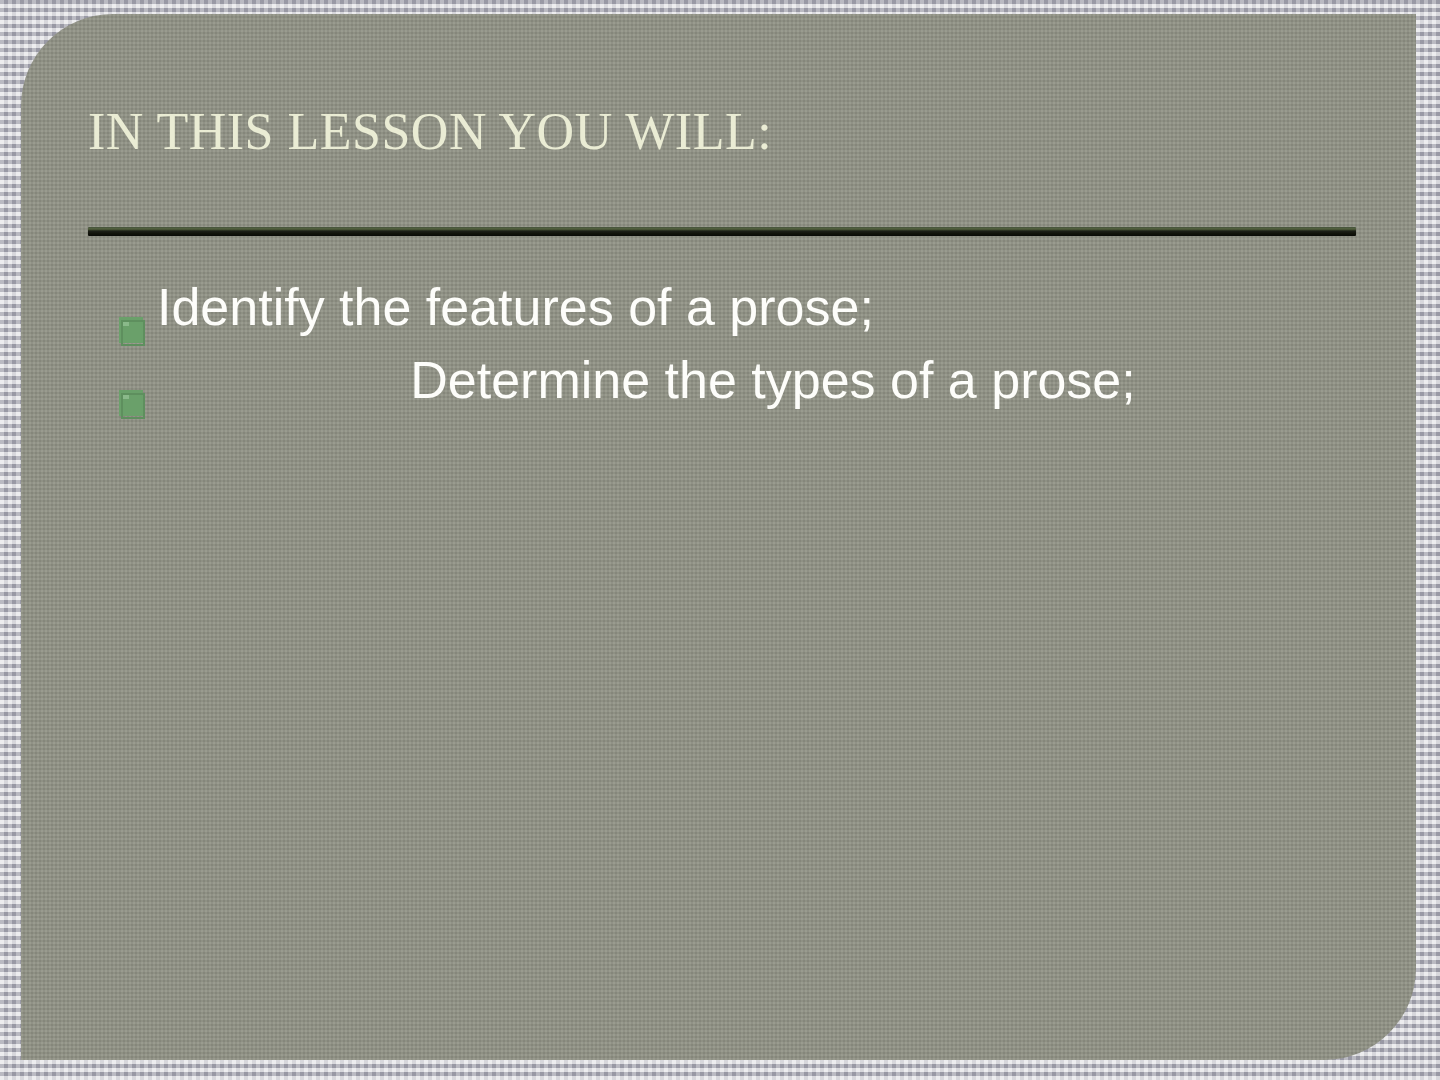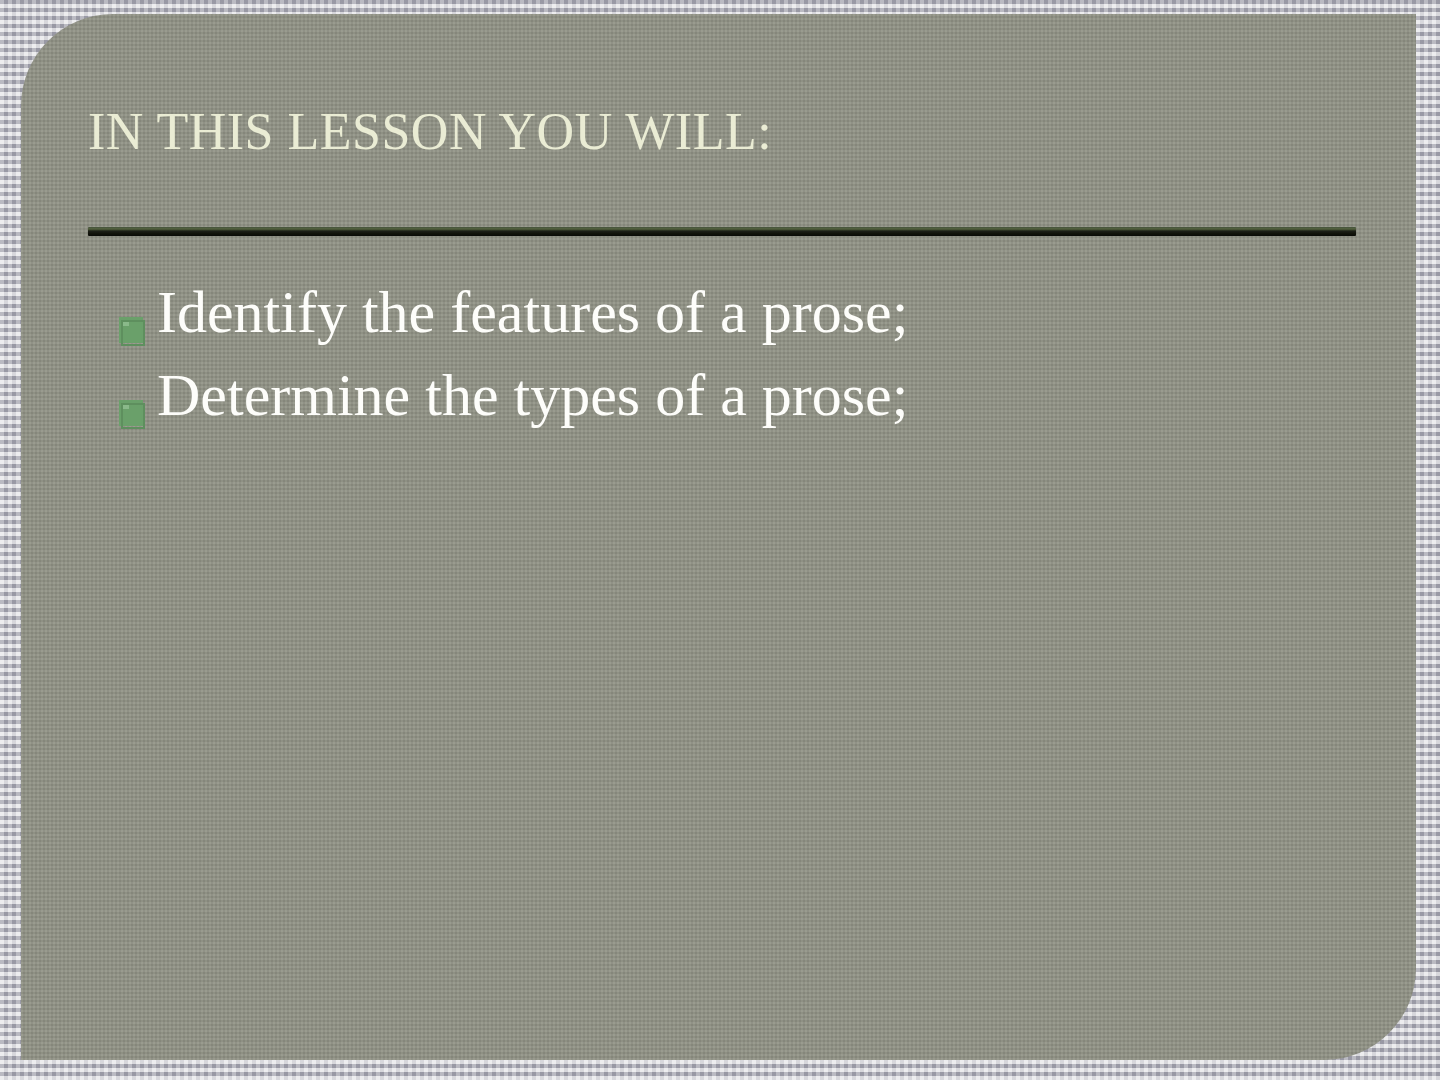--- a/index.html
+++ b/index.html
@@ -97,29 +97,30 @@
     list-style: none;
     margin: 0;
     padding: 0;
   }
 
   .bullet-row {
     display: block;
     position: relative;
     padding-left: 58px;
     margin: 0 0 0 0;
-    font-family: Liberation Serif, serif;
-    font-size: 60px;
+    font-family: Liberation Sans, sans-serif;
+    font-size: 52px;
     line-height: 1.22;
     color: #fdfdfa;
     text-indent: 0;
   }
 
   .bullet-row + .bullet-row {
     margin-top: 10px;
+    text-align: center;
   }
 
   
   .bullet-marker {
     position: absolute;
     left: 18px;
     top: 38px;
     width: 30px;
     height: 34px;
     display: block;

